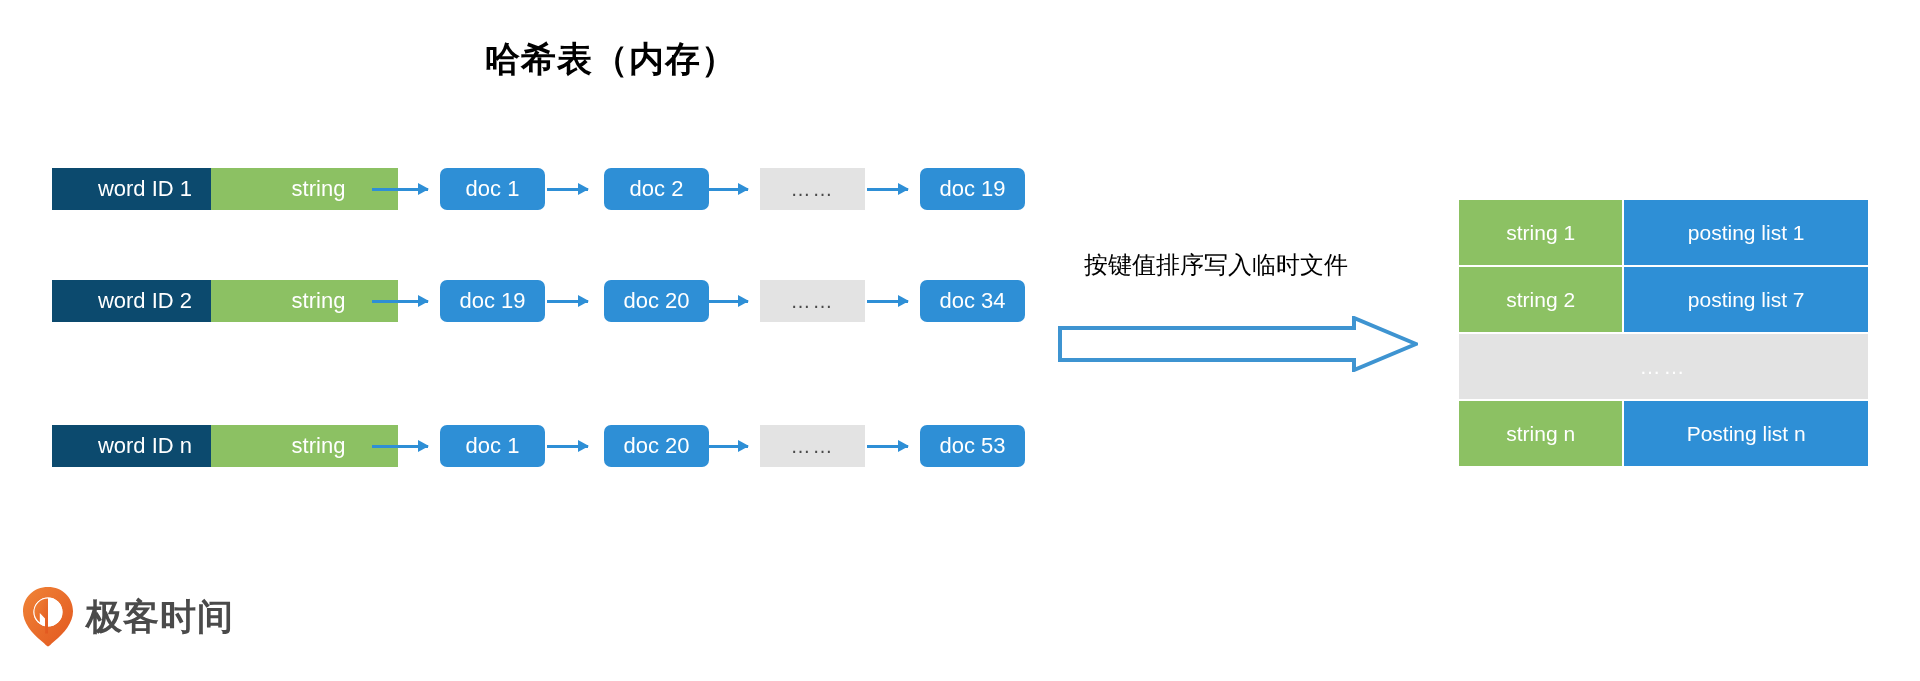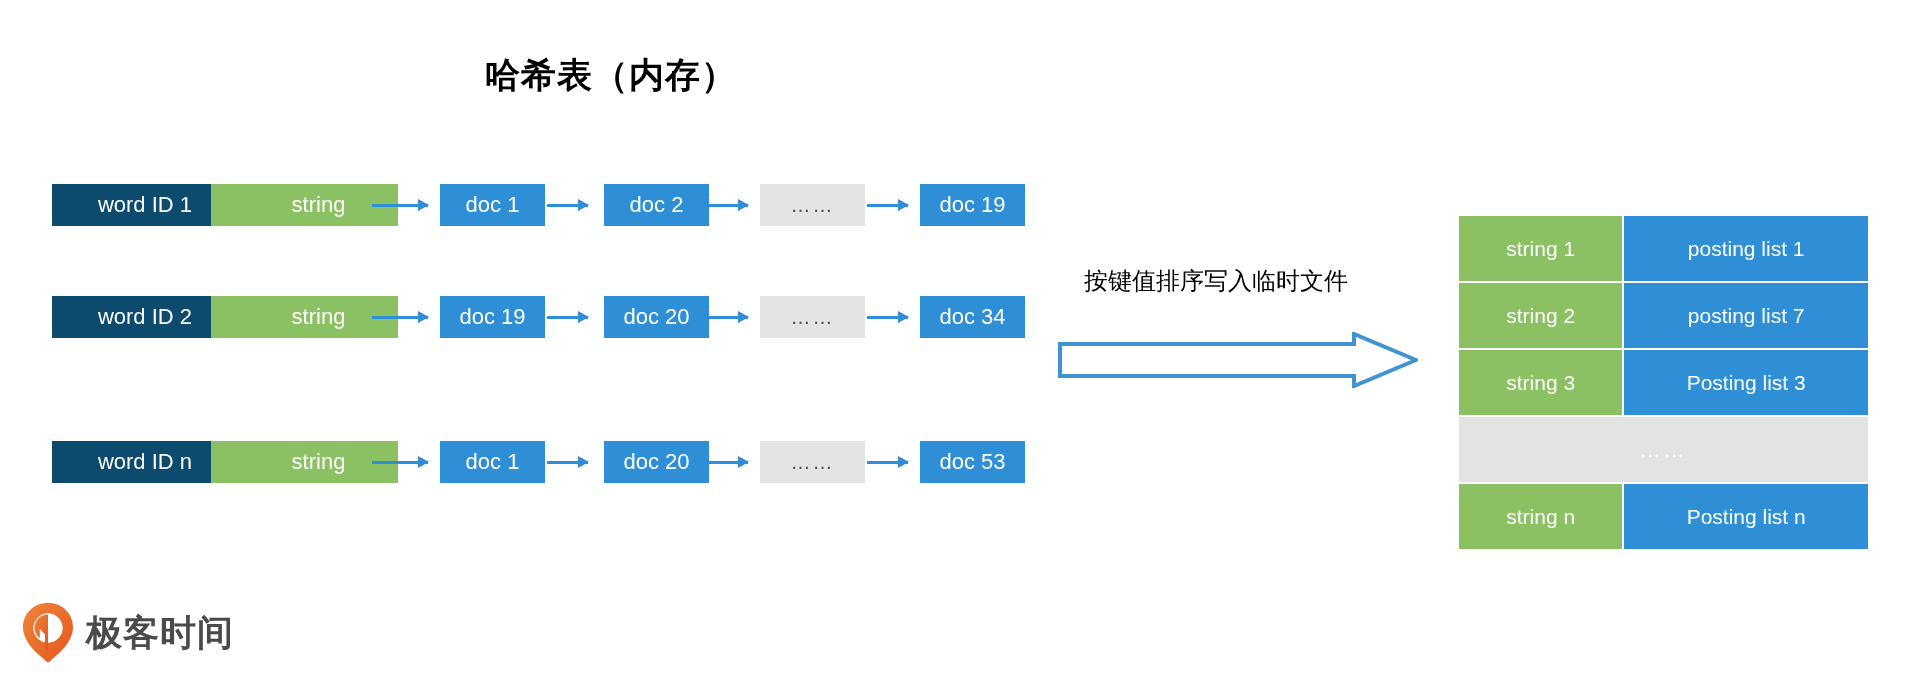--- a/index.html
+++ b/index.html
@@ -1,21 +1,21 @@
 <!DOCTYPE html>
 <html><head>
 <meta charset="utf-8">
 <style>
   html,body{margin:0;padding:0;}
   body{
     width:1920px;height:681px;background:#ffffff;
     font-family:"Liberation Sans","DejaVu Sans",sans-serif;
     position:relative;overflow:hidden;
   }
-  .canvas{position:absolute;inset:0;margin-top:16px;}
+  .canvas{position:absolute;inset:0;}
 
   
   .title{
     position:absolute;
     font-size:35px;
     font-weight:700;
     color:#000000;
     white-space:nowrap;
     letter-spacing:1px;
   }
@@ -24,21 +24,21 @@
 
   
   .hash-row{position:absolute;height:42px;left:0;}
   .cell{
     position:absolute;top:0;height:42px;
     display:flex;align-items:center;justify-content:center;
     color:#ffffff;font-size:22px;white-space:nowrap;
   }
   .cell-key{background:#0c4a6e;width:186px;left:52px;}
   .cell-str{background:#8cc163;width:159px;left:211px;padding-left:28px;}
-  .cell-doc{background:#2e8fd6;width:105px;}
+  .cell-doc{background:#2e8fd6;width:105px;border-radius:7px;}
   .cell-ellipsis{background:#e3e3e3;width:105px;color:#4a4a4a;letter-spacing:2px;
                  font-size:20px;}
   .d1{left:440px;} .d2{left:604px;} .d3{left:760px;} .d4{left:920px;}
 
   
   .arrow{position:absolute;top:20px;height:3px;background:#2e8fd6;}
   .arrow::after{
     content:"";position:absolute;right:-1px;top:-5px;
     border-left:11px solid #2e8fd6;
     border-top:6.5px solid transparent;
@@ -133,24 +133,20 @@
     <tbody>
       <tr>
         <td class="col-str">string 1</td>
         <td class="col-post">posting list 1</td>
       </tr>
       <tr>
         <td class="col-str">string 2</td>
         <td class="col-post">posting list 7</td>
       </tr>
       <tr>
-        <td class="col-str">string 3</td>
-        <td class="col-post">Posting list 3</td>
-      </tr>
-      <tr>
         <td class="row-ellipsis" colspan="2">……</td>
       </tr>
       <tr>
         <td class="col-str">string n</td>
         <td class="col-post">Posting list n</td>
       </tr>
     </tbody>
   </table>
 
   <div id="logo">

